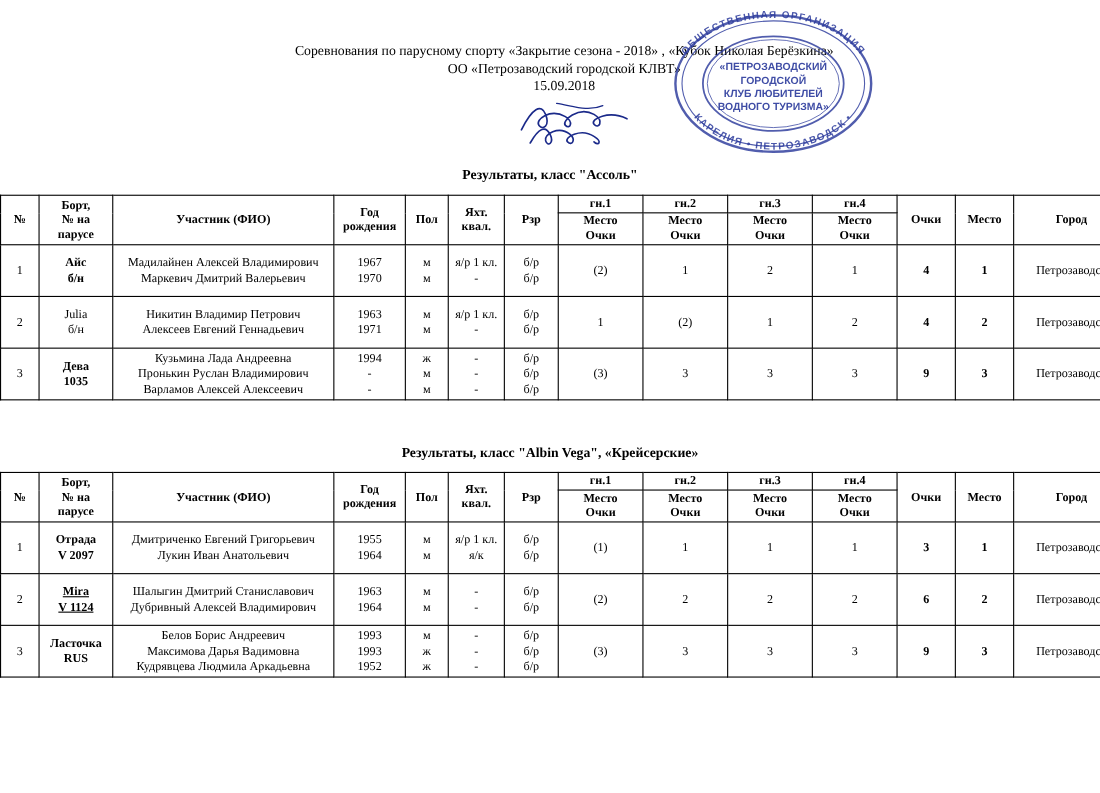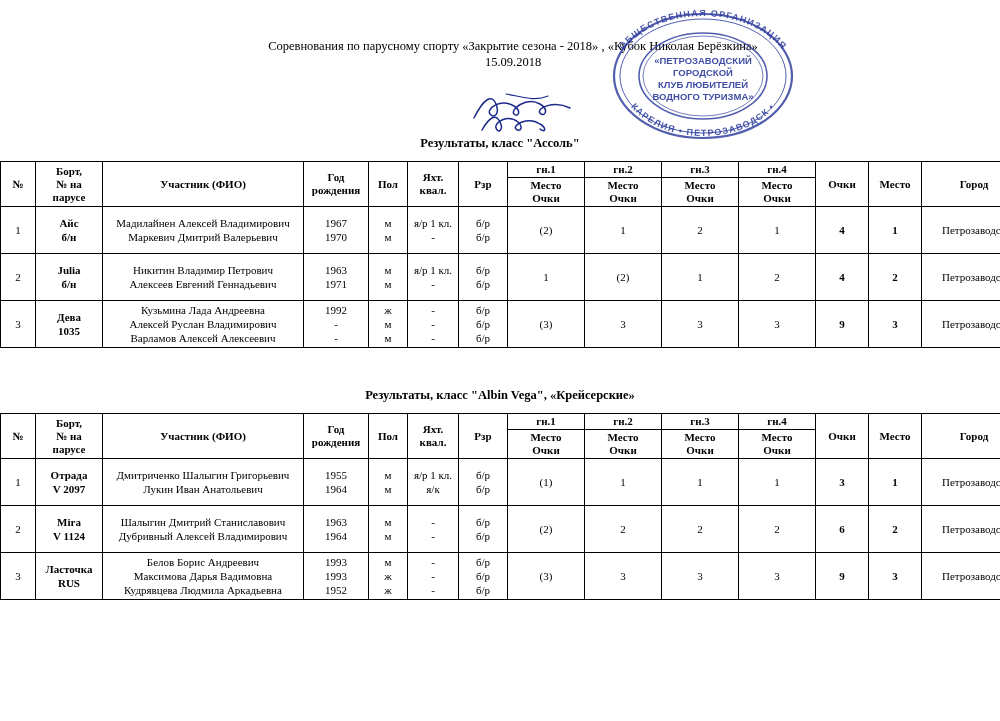--- a/index.html
+++ b/index.html
@@ -122,20 +122,21 @@
   }
   .scribble svg { display: block; }
 </style>
 </head>
 <body>
 
 <div class="page">
 
   <div class="header">
     <div>Соревнования по парусному спорту «Закрытие сезона - 2018» , «Кубок Николая Берёзкина»</div>
+    <div>ОО «Петрозаводский городской КЛВТ»</div>
     <div>15.09.2018</div>
   </div>
 
   <div class="signatures">
   </div>
 
   <div class="scribble" style="left:470px; top:92px;">
     <svg width="110" height="30" viewBox="0 0 110 30">
       <path d="M4,26 C14,6 22,2 26,12 C30,22 24,27 20,22 C16,17 30,6 44,14 C52,19 48,26 44,22 C40,18 56,4 70,12 C80,18 74,26 70,21 C66,16 84,8 100,16" fill="none" stroke="#1b2a8a" stroke-width="1.5" stroke-linecap="round"></path>
       <path d="M36,2 C50,4 64,10 78,4" fill="none" stroke="#1b2a8a" stroke-width="1.2" stroke-linecap="round"></path>
@@ -254,21 +255,21 @@
           <td>(2)</td>
           <td>1</td>
           <td>2</td>
           <td>1</td>
           <td style="font-weight: bold;">4</td>
           <td style="font-weight: bold;">1</td>
           <td>Петрозаводск</td>
         </tr>
         <tr>
           <td class="tall">2</td>
-          <td style="font-weight: bold;">
+          <td style="font-weight: normal;">
             <div class="multi">Julia</div>
             <div class="multi">б/н</div>
           </td>
           <td class="participants">
             <div class="multi">Никитин Владимир Петрович</div>
             <div class="multi">Алексеев Евгений Геннадьевич</div>
           </td>
           <td>
             <div class="multi">1963</div>
             <div class="multi">1971</div>
@@ -294,25 +295,25 @@
           <td>Петрозаводск</td>
         </tr>
         <tr>
           <td class="tall">3</td>
           <td style="font-weight: bold;">
             <div class="multi">Дева</div>
             <div class="multi">1035</div>
           </td>
           <td class="participants">
             <div class="multi">Кузьмина Лада Андреевна</div>
-            <div class="multi">Алексей Руслан Владимирович</div>
+            <div class="multi">Пронькин Руслан Владимирович</div>
             <div class="multi">Варламов Алексей Алексеевич</div>
           </td>
           <td>
-            <div class="multi">1992</div>
+            <div class="multi">1994</div>
             <div class="multi">-</div>
             <div class="multi">-</div>
           </td>
           <td>
             <div class="multi">ж</div>
             <div class="multi">м</div>
             <div class="multi">м</div>
           </td>
           <td>
             <div class="multi">-</div>
@@ -384,21 +385,21 @@
       </tr>
     </thead>
     <tbody>
         <tr>
           <td class="tall">1</td>
           <td style="font-weight: bold; font-family: Liberation Serif, serif;">
             <div class="multi">Отрада</div>
             <div class="multi">V 2097</div>
           </td>
           <td class="participants">
-            <div class="multi">Дмитриченко Шалыгин Григорьевич</div>
+            <div class="multi">Дмитриченко Евгений Григорьевич</div>
             <div class="multi">Лукин Иван Анатольевич</div>
           </td>
           <td>
             <div class="multi">1955</div>
             <div class="multi">1964</div>
           </td>
           <td>
             <div class="multi">м</div>
             <div class="multi">м</div>
           </td>
@@ -413,21 +414,21 @@
           <td>(1)</td>
           <td>1</td>
           <td>1</td>
           <td>1</td>
           <td style="font-weight: bold;">3</td>
           <td style="font-weight: bold;">1</td>
           <td>Петрозаводск</td>
         </tr>
         <tr>
           <td class="tall">2</td>
-          <td style="font-weight: bold;">
+          <td style="font-weight: bold; text-decoration: underline;">
             <div class="multi">Mira</div>
             <div class="multi">V 1124</div>
           </td>
           <td class="participants">
             <div class="multi">Шалыгин Дмитрий Станиславович</div>
             <div class="multi">Дубривный Алексей Владимирович</div>
           </td>
           <td>
             <div class="multi">1963</div>
             <div class="multi">1964</div>

